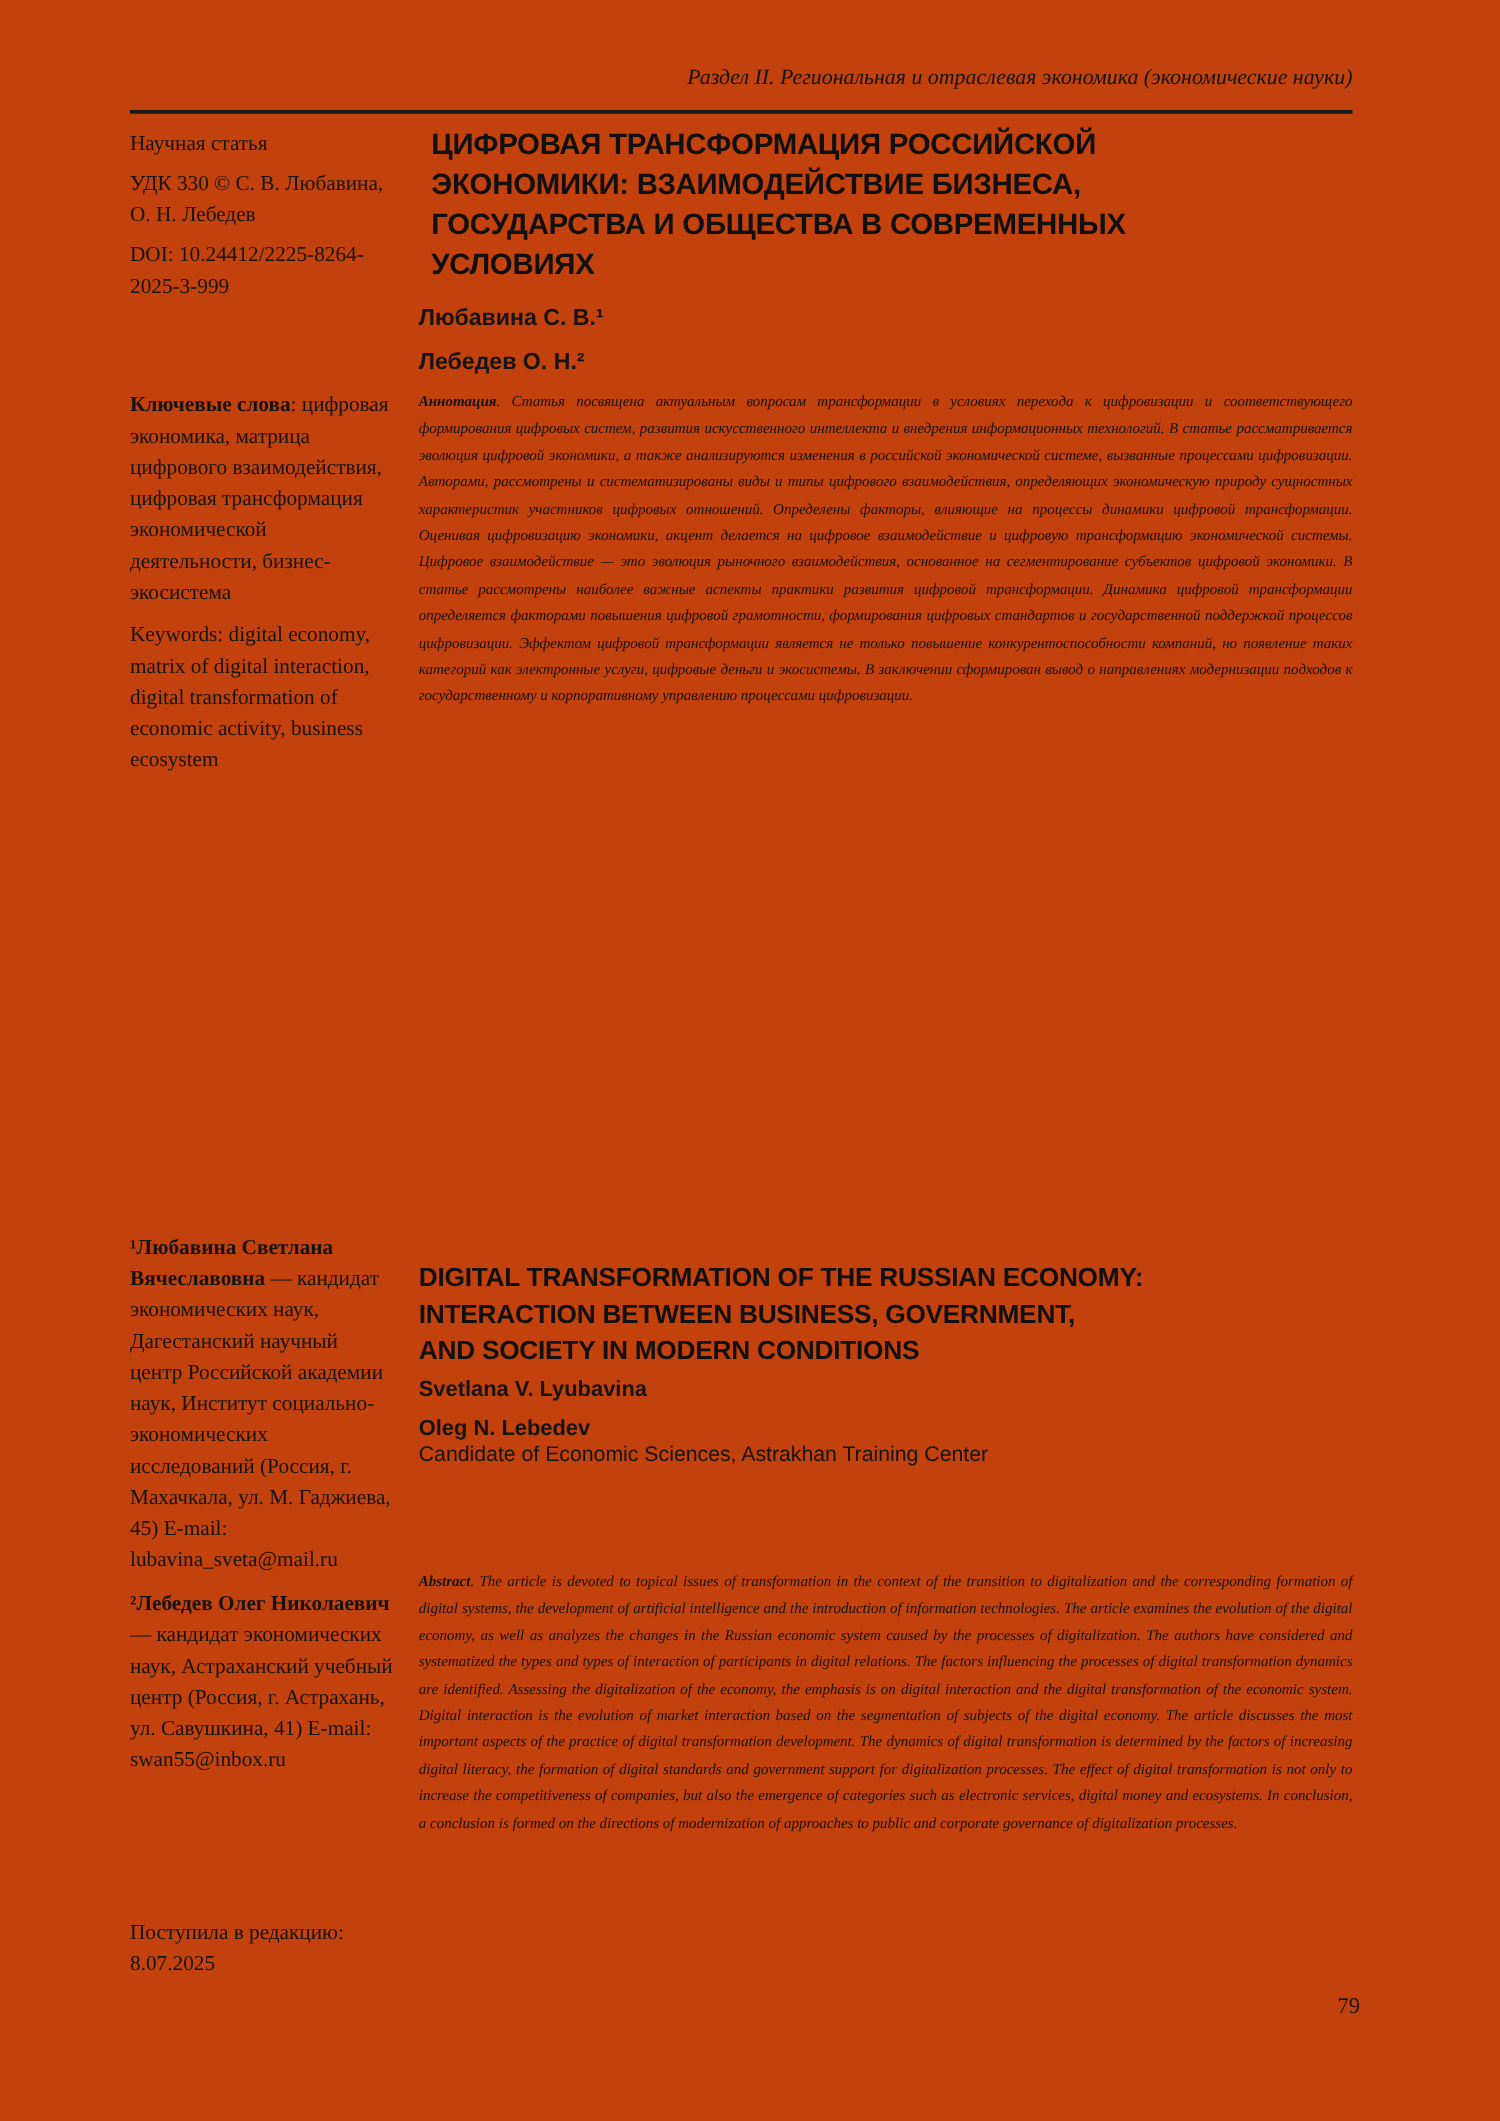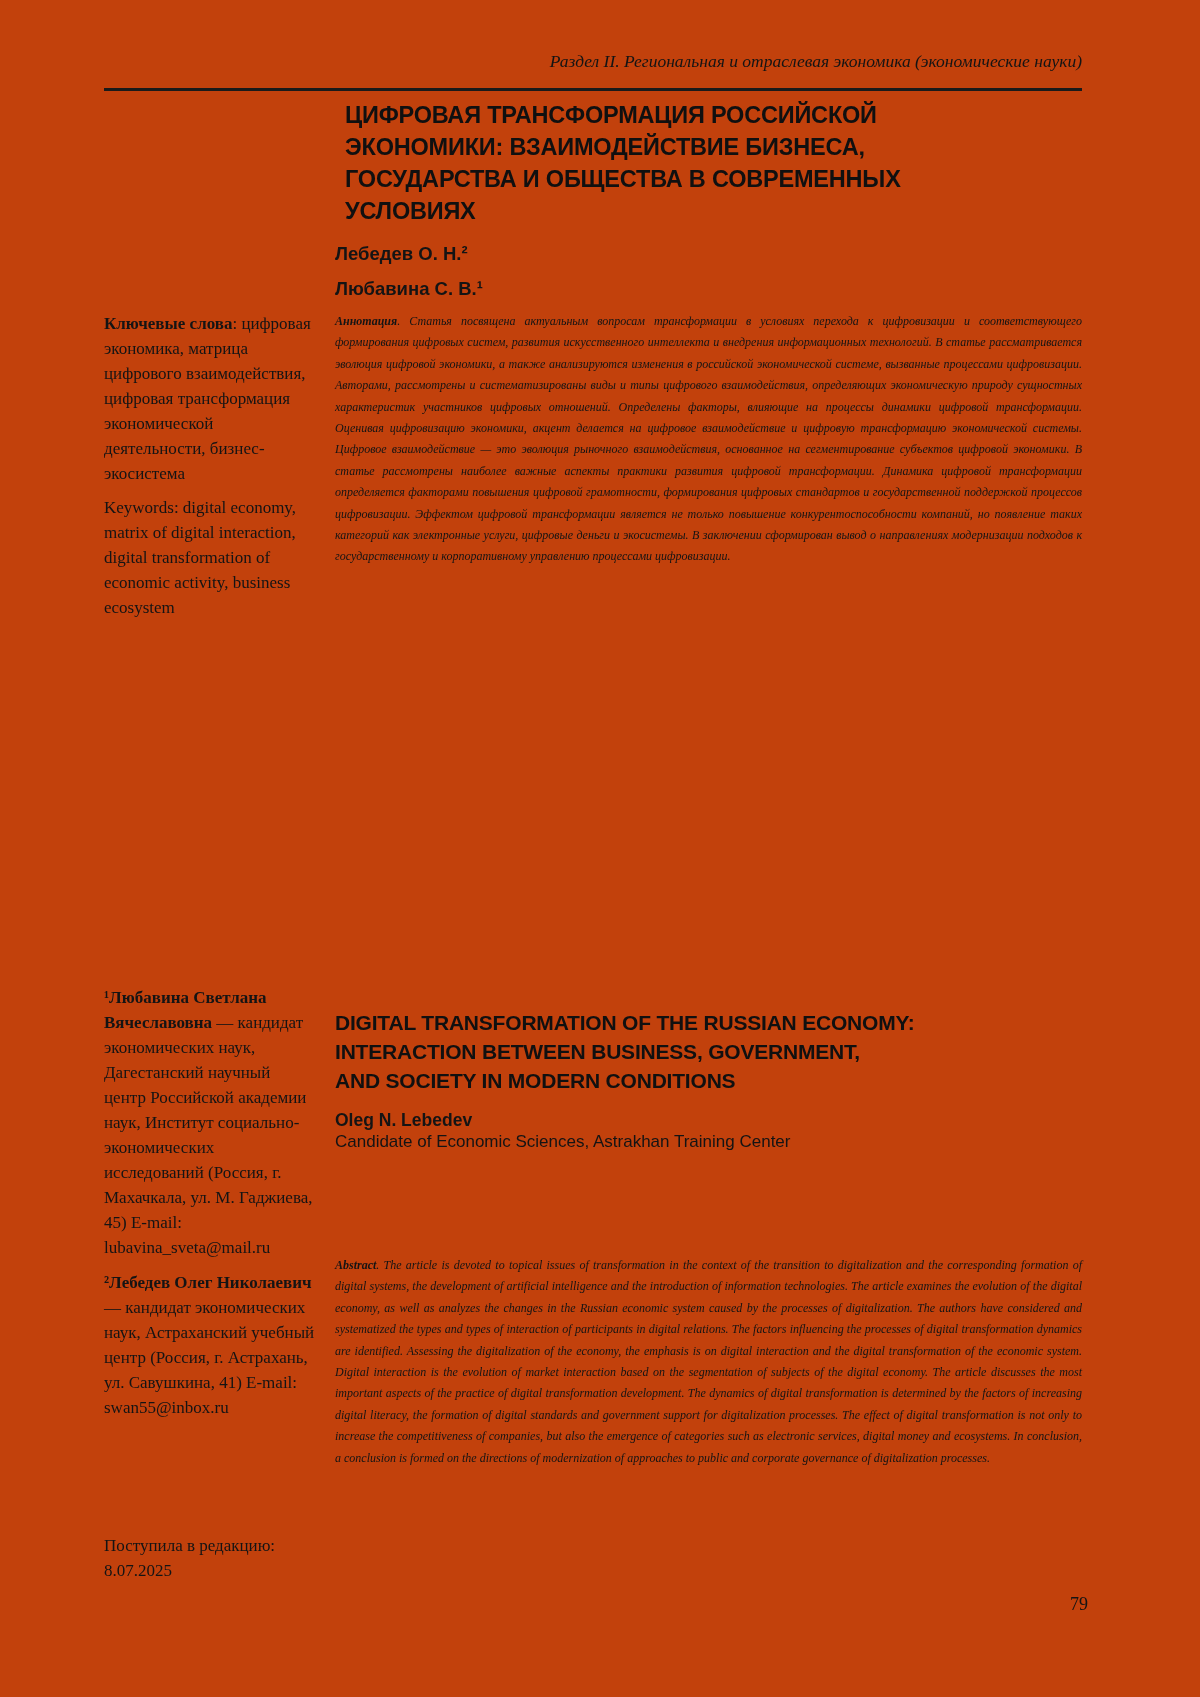--- a/index.html
+++ b/index.html
@@ -116,46 +116,52 @@
   }
 </style>
 </head>
 <body>
 
 <div class="page">
 
   <div class="section-header">Раздел II. Региональная и отраслевая экономика (экономические науки)</div>
   <div class="header-rule"></div>
 
+  <div class="article-meta left-col">
+    <p>Научная статья</p>
+    <p>УДК 330 © С. В. Любавина, О. Н. Лебедев</p>
+    <p>DOI: 10.24412/2225-8264-2025-3-999</p>
+  </div>
 
   <div class="article-title-ru">ЦИФРОВАЯ ТРАНСФОРМАЦИЯ РОССИЙСКОЙ<br>ЭКОНОМИКИ: ВЗАИМОДЕЙСТВИЕ БИЗНЕСА,<br>ГОСУДАРСТВА И ОБЩЕСТВА В СОВРЕМЕННЫХ<br>УСЛОВИЯХ</div>
 
   <div class="authors-ru">
+    <p>Любавина С. В.¹</p>
     <p>Лебедев О. Н.²</p>
-    <p>Любавина С. В.¹</p>
   </div>
 
   <div class="keywords-block left-col">
     <p><b>Ключевые слова</b><span>: цифровая экономика, матрица цифрового взаимодействия, цифровая трансформация экономической деятельности, бизнес-экосистема</span></p>
     <p>Keywords: digital economy, matrix of digital interaction, digital transformation of economic activity, business ecosystem</p>
   </div>
 
   <div class="abstract abstract-ru">
     <b>Аннотация</b><span>. Статья посвящена актуальным вопросам трансформации в условиях перехода к цифровизации и соответствующего формирования цифровых систем, развития искусственного интеллекта и внедрения информационных технологий. В статье рассматривается эволюция цифровой экономики, а также анализируются изменения в российской экономической системе, вызванные процессами цифровизации. Авторами, рассмотрены и систематизированы виды и типы цифрового взаимодействия, определяющих экономическую природу сущностных характеристик участников цифровых отношений. Определены факторы, влияющие на процессы динамики цифровой трансформации. Оценивая цифровизацию экономики, акцент делается на цифровое взаимодействие и цифровую трансформацию экономической системы. Цифровое взаимодействие — это эволюция рыночного взаимодействия, основанное на сегментирование субъектов цифровой экономики. В статье рассмотрены наиболее важные аспекты практики развития цифровой трансформации. Динамика цифровой трансформации определяется факторами повышения цифровой грамотности, формирования цифровых стандартов и государственной поддержкой процессов цифровизации. Эффектом цифровой трансформации является не только повышение конкурентоспособности компаний, но появление таких категорий как электронные услуги, цифровые деньги и экосистемы. В заключении сформирован вывод о направлениях модернизации подходов к государственному и корпоративному управлению процессами цифровизации.</span>
   </div>
 
   <div class="author-bios left-col">
     <p><b>¹Любавина Светлана Вячеславовна</b><span> — кандидат экономических наук, Дагестанский научный центр Российской академии наук, Институт социально-экономических исследований (Россия, г. Махачкала, ул. М. Гаджиева, 45) E-mail: lubavina_sveta@mail.ru</span></p>
     <p><b>²Лебедев Олег Николаевич</b><span> — кандидат экономических наук, Астраханский учебный центр (Россия, г. Астрахань, ул. Савушкина, 41) E-mail: swan55@inbox.ru</span></p>
   </div>
 
   <div class="article-title-en">DIGITAL TRANSFORMATION OF THE RUSSIAN ECONOMY:<br>INTERACTION BETWEEN BUSINESS, GOVERNMENT,<br>AND SOCIETY IN MODERN CONDITIONS</div>
 
   <div class="authors-en">
     <div class="en-author">
+      <p class="en-name">Svetlana V. Lyubavina</p>
     </div>
     <div class="en-author">
       <p class="en-name">Oleg N. Lebedev</p>
       <p class="en-affil">Candidate of Economic Sciences, Astrakhan Training Center</p>
     </div>
   </div>
 
   <div class="abstract abstract-en">
     <b>Abstract</b><span>. The article is devoted to topical issues of transformation in the context of the transition to digitalization and the corresponding formation of digital systems, the development of artificial intelligence and the introduction of information technologies. The article examines the evolution of the digital economy, as well as analyzes the changes in the Russian economic system caused by the processes of digitalization. The authors have considered and systematized the types and types of interaction of participants in digital relations. The factors influencing the processes of digital transformation dynamics are identified. Assessing the digitalization of the economy, the emphasis is on digital interaction and the digital transformation of the economic system. Digital interaction is the evolution of market interaction based on the segmentation of subjects of the digital economy. The article discusses the most important aspects of the practice of digital transformation development. The dynamics of digital transformation is determined by the factors of increasing digital literacy, the formation of digital standards and government support for digitalization processes. The effect of digital transformation is not only to increase the competitiveness of companies, but also the emergence of categories such as electronic services, digital money and ecosystems. In conclusion, a conclusion is formed on the directions of modernization of approaches to public and corporate governance of digitalization processes.</span>
   </div>

